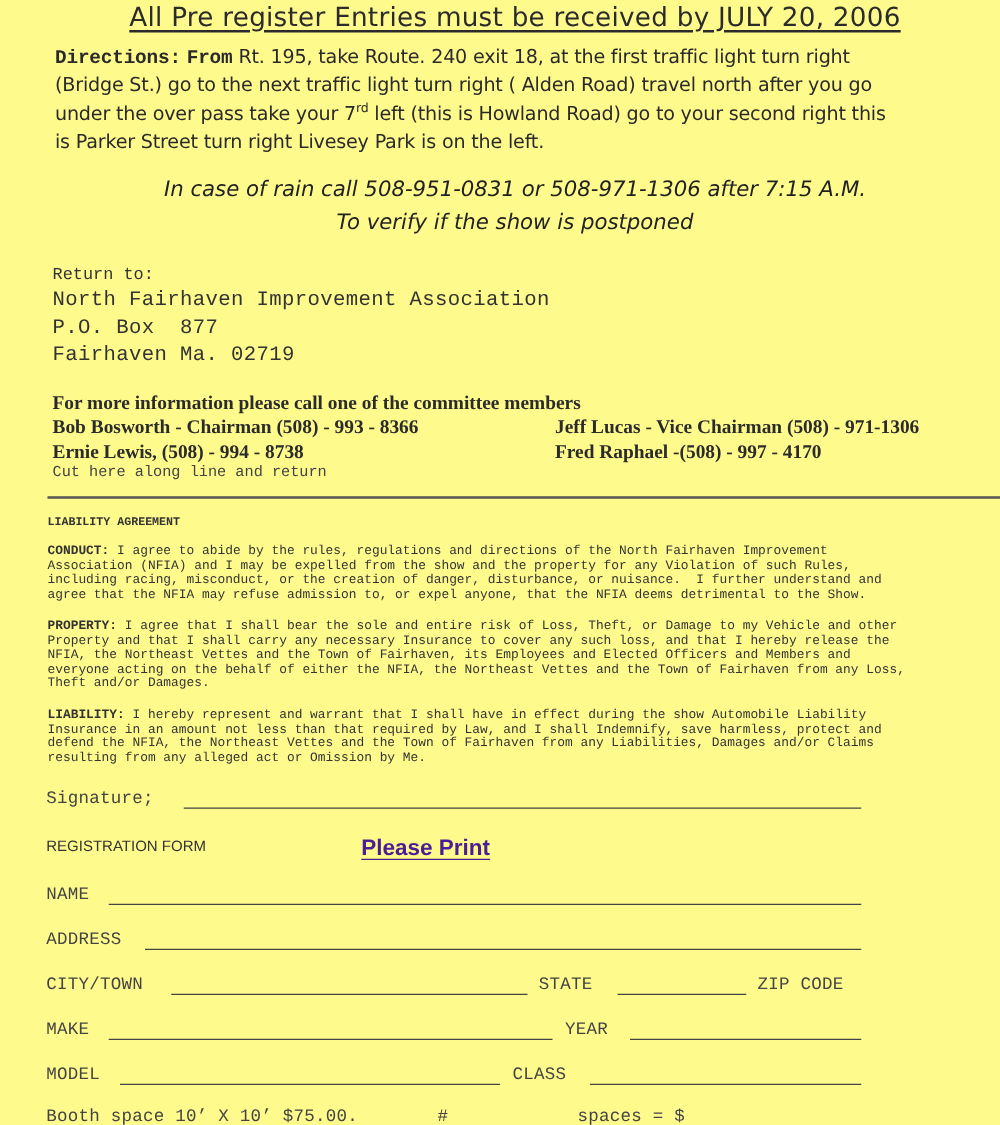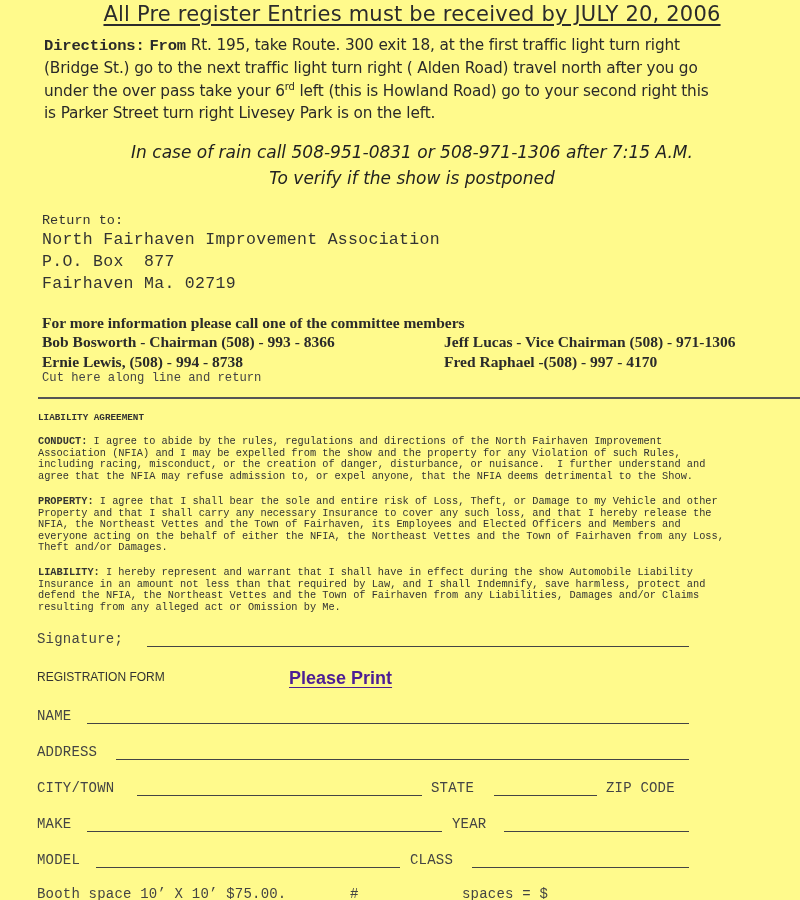--- a/index.html
+++ b/index.html
@@ -137,23 +137,23 @@
 </head>
 <body>
 
 <div class="page">
 
   <div class="abs headline">
     <span>All Pre register Entries must be received by JULY 20, 2006</span>
   </div>
 
   <div class="abs directions">
-    <div><span class="dir-label">Directions:</span>&nbsp;<span class="dir-from">From</span><span> Rt. 195, take Route. 300 exit 18, at the first traffic light turn right</span></div>
+    <div><span class="dir-label">Directions:</span>&nbsp;<span class="dir-from">From</span><span> Rt. 195, take Route. 240 exit 18, at the first traffic light turn right</span></div>
     <div>(Bridge St.) go to the next traffic light turn right ( Alden Road) travel north after you go</div>
-    <div><span>under the over pass take your 6</span><sup>rd</sup><span> left (this is Howland Road) go to your second right this</span></div>
+    <div><span>under the over pass take your 7</span><sup>rd</sup><span> left (this is Howland Road) go to your second right this</span></div>
     <div>is Parker Street turn right Livesey Park is on the left.</div>
   </div>
 
   <div class="abs rain" style="top:142px;">
     <span>In case of rain call 508-951-0831 or 508-971-1306 after 7:15 A.M.</span>
   </div>
   <div class="abs rain" style="top:168px;">
     <span>To verify if the show is postponed</span>
   </div>
 

